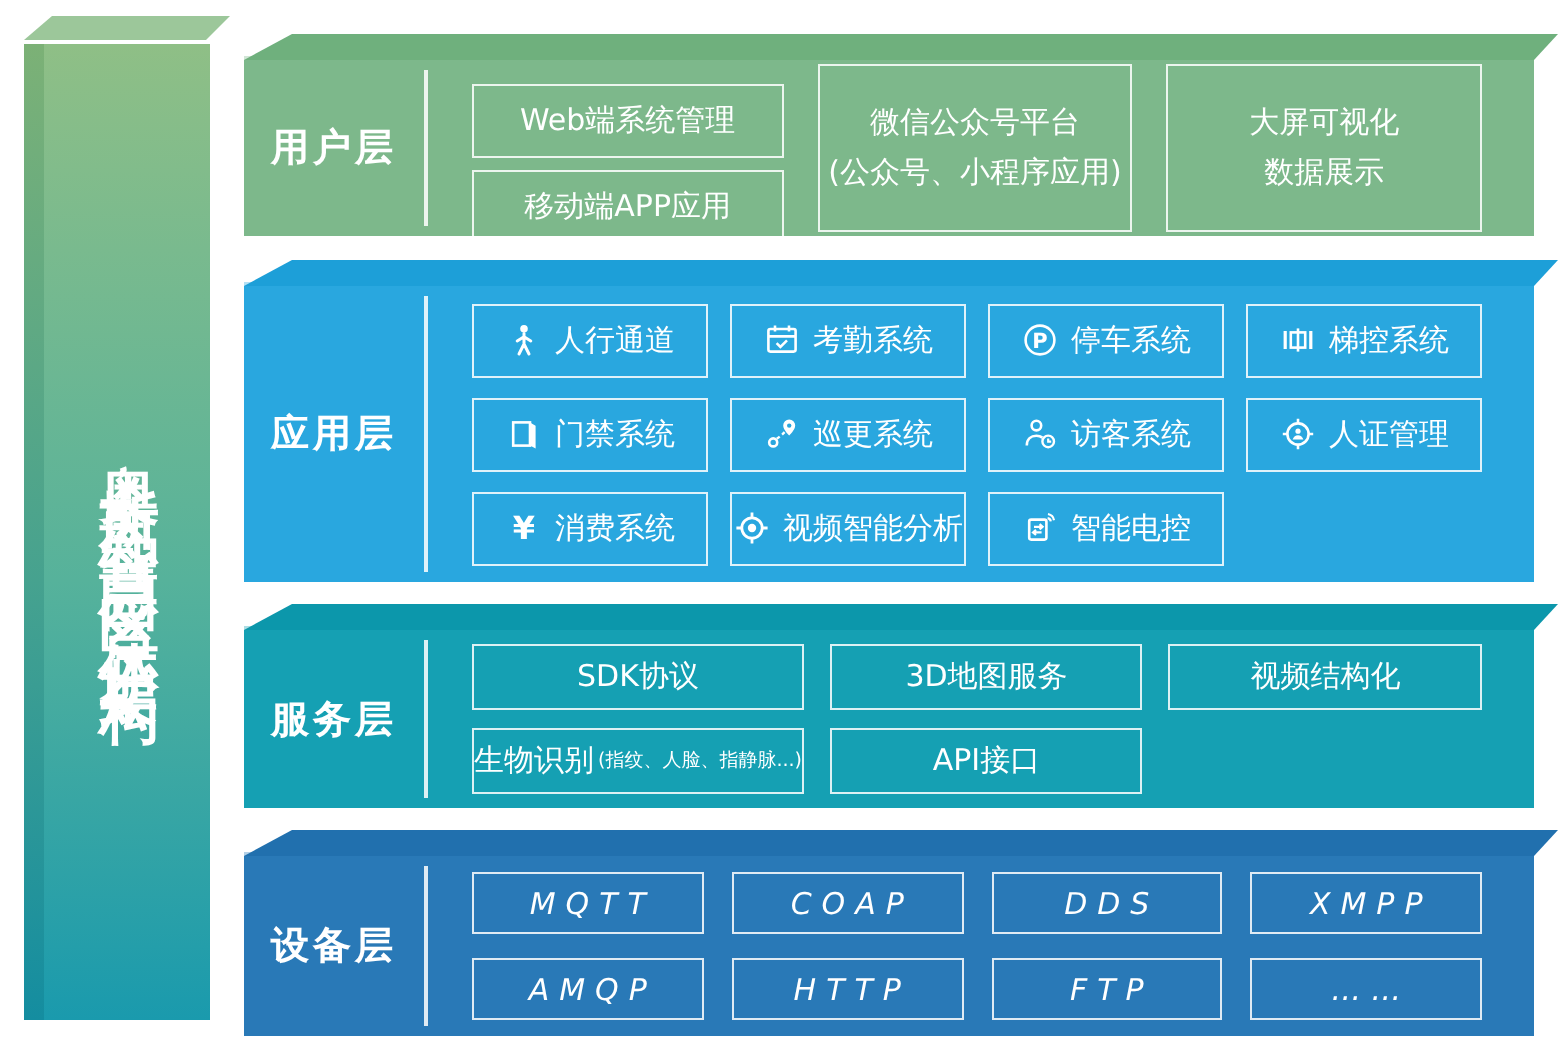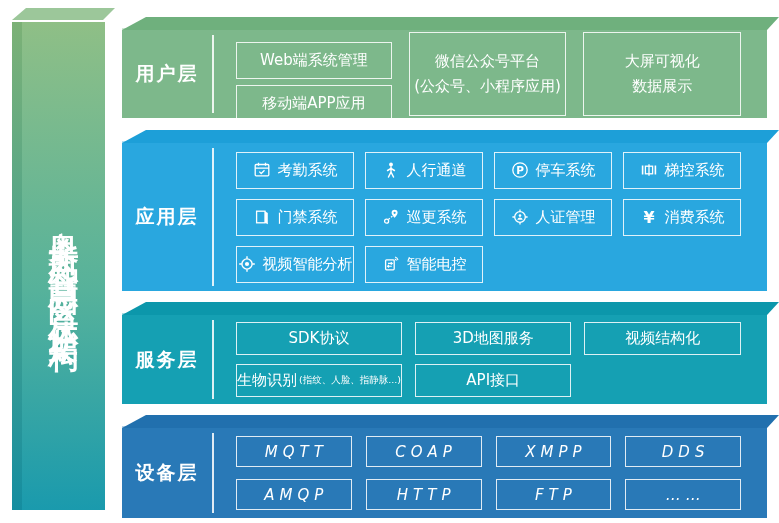--- a/index.html
+++ b/index.html
@@ -115,36 +115,36 @@
   <div class="layer" id="layer-app">
     <div class="layer-top"></div>
     <div class="layer-label">应用层</div>
     <div class="vdivider"></div>
     <div class="content">
       <div class="app-grid">
 
         <div class="bx">
           <span class="ic">
             <svg viewBox="0 0 18 18">
+                <circle cx="9" cy="3.4" r="1.9" fill="#fff"></circle>
+                <path d="M9 5.8v5.2M9 7.4L5.6 9.5M9 7.4l3.4 2.1M9 11l-2.5 5M9 11l2.5 5" stroke="#fff" stroke-width="1.5" fill="none" stroke-linecap="round"></path>
+              </svg>
+          </span>
+          <span>人行通道</span>
+        </div>
+
+        <div class="bx">
+          <span class="ic">
+            <svg viewBox="0 0 18 18">
                 <rect x="2.2" y="3.5" width="13.6" height="11.3" rx="1" fill="none" stroke="#fff" stroke-width="1.3"></rect>
                 <path d="M5.5 1.8v3M12.5 1.8v3M2.2 7.2h13.6" stroke="#fff" stroke-width="1.3" fill="none"></path>
                 <path d="M6.3 10.6l1.9 1.9 3.3-3.3" fill="none" stroke="#fff" stroke-width="1.3"></path>
               </svg>
           </span>
           <span>考勤系统</span>
-        </div>
-
-        <div class="bx">
-          <span class="ic">
-            <svg viewBox="0 0 18 18">
-                <circle cx="9" cy="3.4" r="1.9" fill="#fff"></circle>
-                <path d="M9 5.8v5.2M9 7.4L5.6 9.5M9 7.4l3.4 2.1M9 11l-2.5 5M9 11l2.5 5" stroke="#fff" stroke-width="1.5" fill="none" stroke-linecap="round"></path>
-              </svg>
-          </span>
-          <span>人行通道</span>
         </div>
 
         <div class="bx">
           <span class="ic">
             <svg viewBox="0 0 18 18">
                 <circle cx="9" cy="9" r="7.2" fill="none" stroke="#fff" stroke-width="1.3"></circle>
                 <text x="9" y="13" text-anchor="middle" font-size="10.5" font-weight="bold" fill="#fff" font-family="DejaVu Sans,sans-serif">P</text>
               </svg>
           </span>
           <span>停车系统</span>
@@ -176,20 +176,31 @@
             <svg viewBox="0 0 18 18">
                 <circle cx="4.6" cy="13.2" r="2" fill="none" stroke="#fff" stroke-width="1.3"></circle>
                 <path d="M12.6 1.8a3 3 0 0 1 3 3c0 2.2-3 5-3 5s-3-2.8-3-5a3 3 0 0 1 3-3z" fill="#fff"></path>
                 <circle cx="12.6" cy="4.8" r="1.1" fill="#29a7df"></circle>
                 <path d="M6.4 11.4c1.5-1.1 2.6-2 3.9-3.3" stroke="#fff" stroke-width="1.2" stroke-dasharray="1.8 1.6" fill="none"></path>
               </svg>
           </span>
           <span>巡更系统</span>
         </div>
 
+        <div class="bx">
+          <span class="ic">
+            <svg viewBox="0 0 18 18">
+                <circle cx="7.2" cy="4.8" r="2.4" fill="none" stroke="#fff" stroke-width="1.3"></circle>
+                <path d="M2.4 14.8c0-3.3 2.1-4.9 4.8-4.9 1.1 0 2.2.3 3 .9" fill="none" stroke="#fff" stroke-width="1.3"></path>
+                <circle cx="13.1" cy="12.7" r="2.9" fill="none" stroke="#fff" stroke-width="1.2"></circle>
+                <path d="M13.1 11.2v1.6h1.5" fill="none" stroke="#fff" stroke-width="1.1"></path>
+              </svg>
+          </span>
+          <span>访客系统</span>
+        </div>
 
         <div class="bx">
           <span class="ic">
             <svg viewBox="0 0 18 18">
                 <circle cx="9" cy="9" r="5.3" fill="none" stroke="#fff" stroke-width="1.3"></circle>
                 <path d="M9 1.4v2.4M9 14.2v2.4M1.4 9h2.4M14.2 9h2.4" stroke="#fff" stroke-width="1.3"></path>
                 <circle cx="9" cy="7.6" r="1.3" fill="#fff"></circle>
                 <path d="M6.3 11.8c.5-1.5 1.5-2.2 2.7-2.2s2.2.7 2.7 2.2z" fill="#fff"></path>
               </svg>
           </span>
@@ -251,22 +262,22 @@
   </div>
 
   <div class="layer" id="layer-device">
     <div class="layer-top"></div>
     <div class="layer-label">设备层</div>
     <div class="vdivider"></div>
     <div class="content">
       <div class="dev-grid">
         <div class="bx">MQTT</div>
         <div class="bx">COAP</div>
+        <div class="bx">DDS</div>
         <div class="bx">XMPP</div>
-        <div class="bx">DDS</div>
         <div class="bx">AMQP</div>
         <div class="bx">HTTP</div>
         <div class="bx">FTP</div>
         <div class="bx">……</div>
       </div>
     </div>
   </div>
 
 </div>
 

